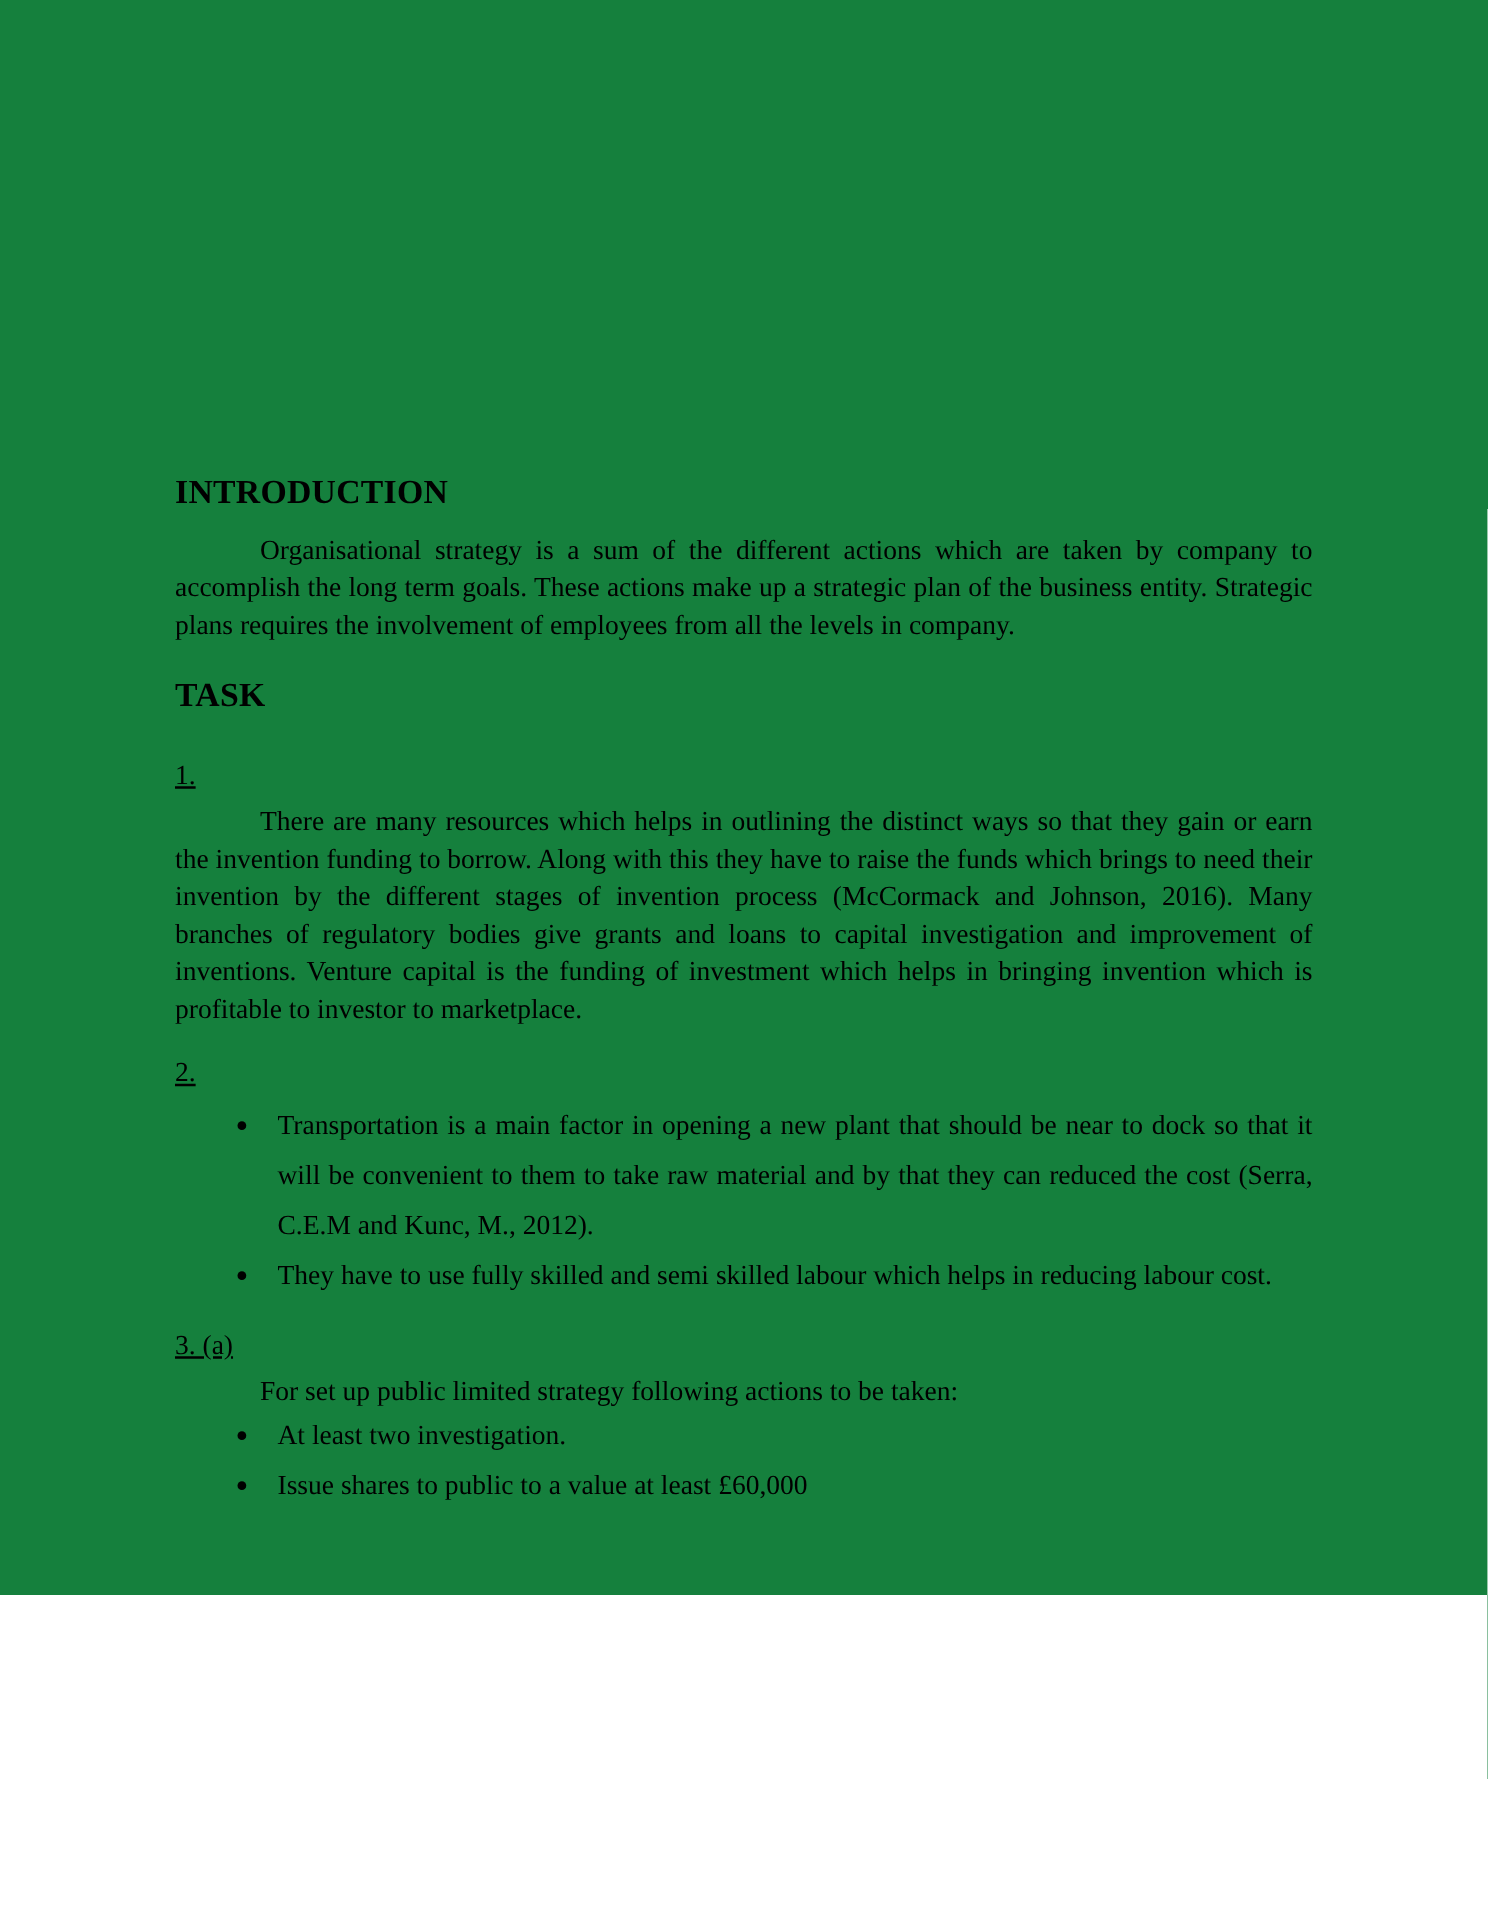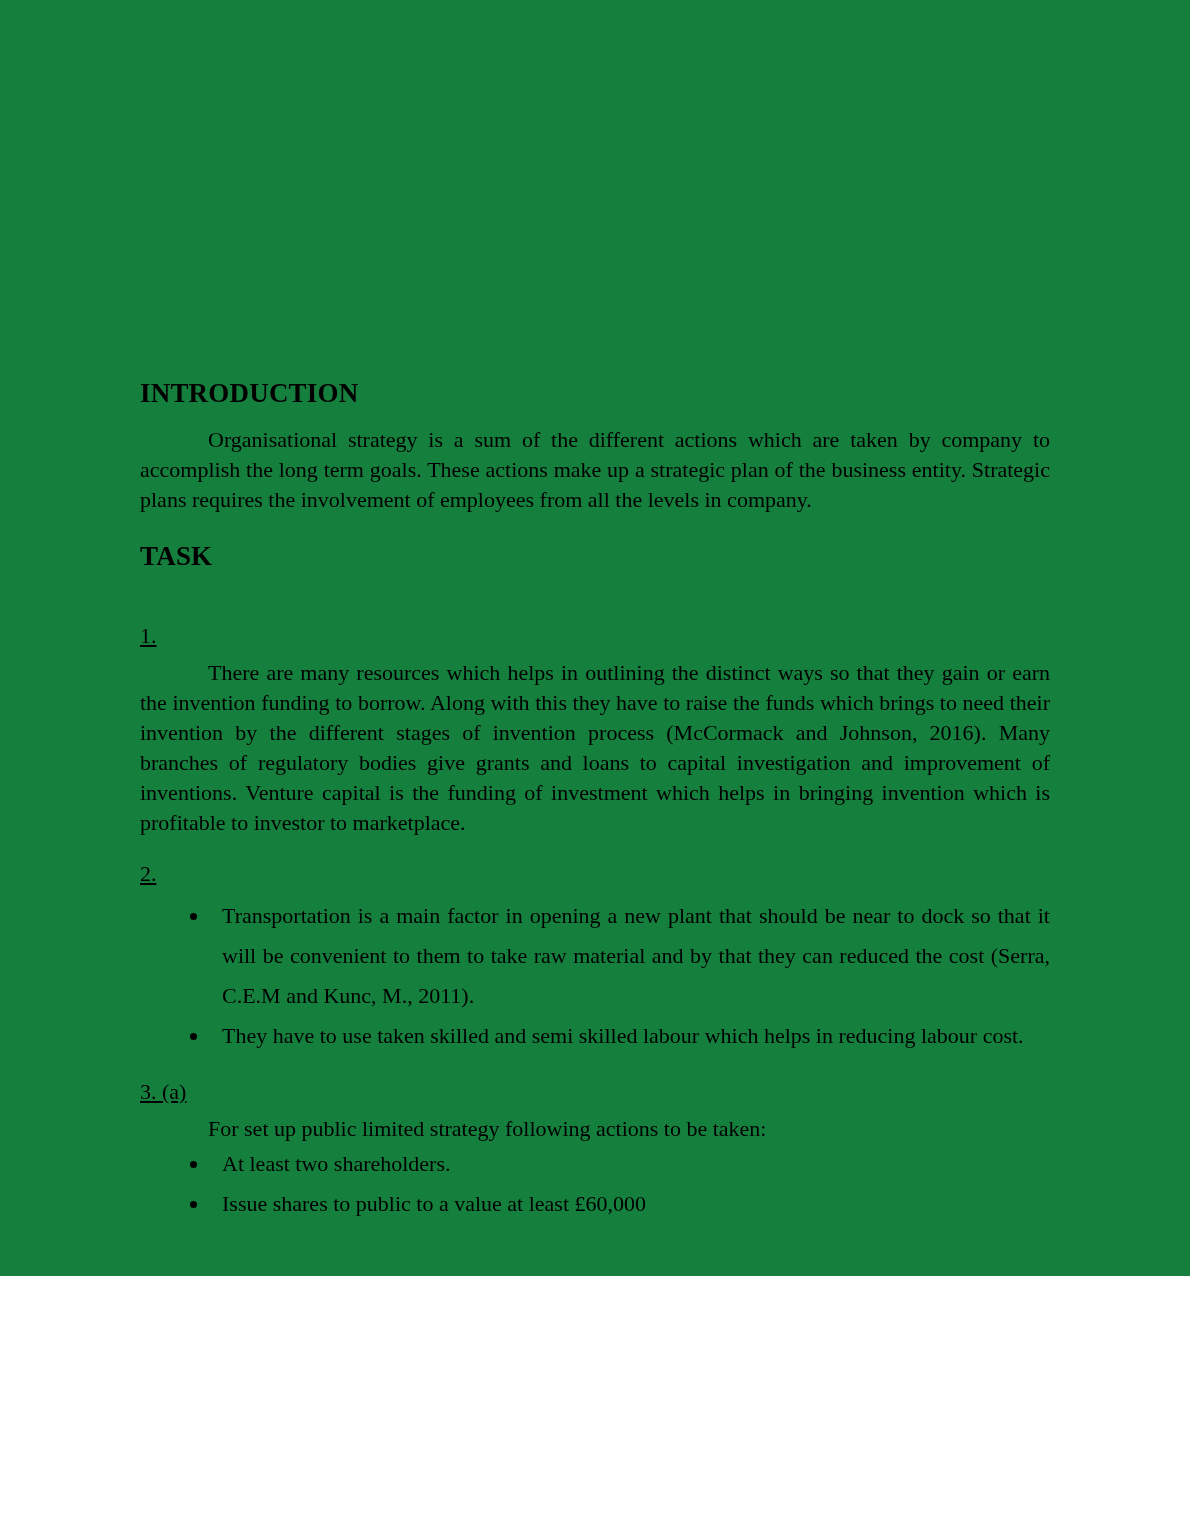--- a/index.html
+++ b/index.html
@@ -16,21 +16,21 @@
     background: #15803d;
     padding: 378px 140px 60px 140px;
     overflow: hidden;
   }
   .heading {
     font-size: 27px;
     font-weight: bold;
     letter-spacing: 0.2px;
     margin-bottom: 16px;
   }
-  .heading.task { margin-top: 26px; margin-bottom: 28px; }
+  .heading.task { margin-top: 26px; margin-bottom: 12px; }
   .para {
     font-size: 22px;
     line-height: 30px;
     text-align: justify;
     text-indent: 68px;
   }
   .section { margin-top: 0; }
   .section-label {
     display: inline-block;
     font-size: 22px;
@@ -63,27 +63,27 @@
   <div class="heading task">TASK</div>
 
   <div class="section">
     <span class="section-label">1.</span>
     <p class="para">There are many resources which helps in outlining the distinct ways so that they gain or earn the invention funding to borrow. Along with this they have to raise the funds which brings to need their invention by the different stages of invention process (McCormack and Johnson, 2016). Many branches of regulatory bodies give grants and loans to capital investigation and improvement of inventions. Venture capital is the funding of investment which helps in bringing invention which is profitable to investor to marketplace.</p>
   </div>
 
   <div class="section">
     <span class="section-label">2.</span>
     <ul class="bullets">
-      <li>Transportation is a main factor in opening a new plant that should be near to dock so that it will be convenient to them to take raw material and by that they can reduced the cost (Serra, C.E.M and Kunc, M., 2011).</li>
-      <li>They have to use taken skilled and semi skilled labour which helps in reducing labour cost.</li>
+      <li>Transportation is a main factor in opening a new plant that should be near to dock so that it will be convenient to them to take raw material and by that they can reduced the cost (Serra, C.E.M and Kunc, M., 2012).</li>
+      <li>They have to use fully skilled and semi skilled labour which helps in reducing labour cost.</li>
     </ul>
   </div>
 
   <div class="section">
     <span class="section-label">3. (a)</span>
     <p class="para">For set up public limited strategy following actions to be taken:</p>
     <ul class="bullets">
-      <li>At least two shareholders.</li>
+      <li>At least two investigation.</li>
       <li>Issue shares to public to a value at least £60,000</li>
     </ul>
   </div>
 
 </div>
 
 </body></html>

